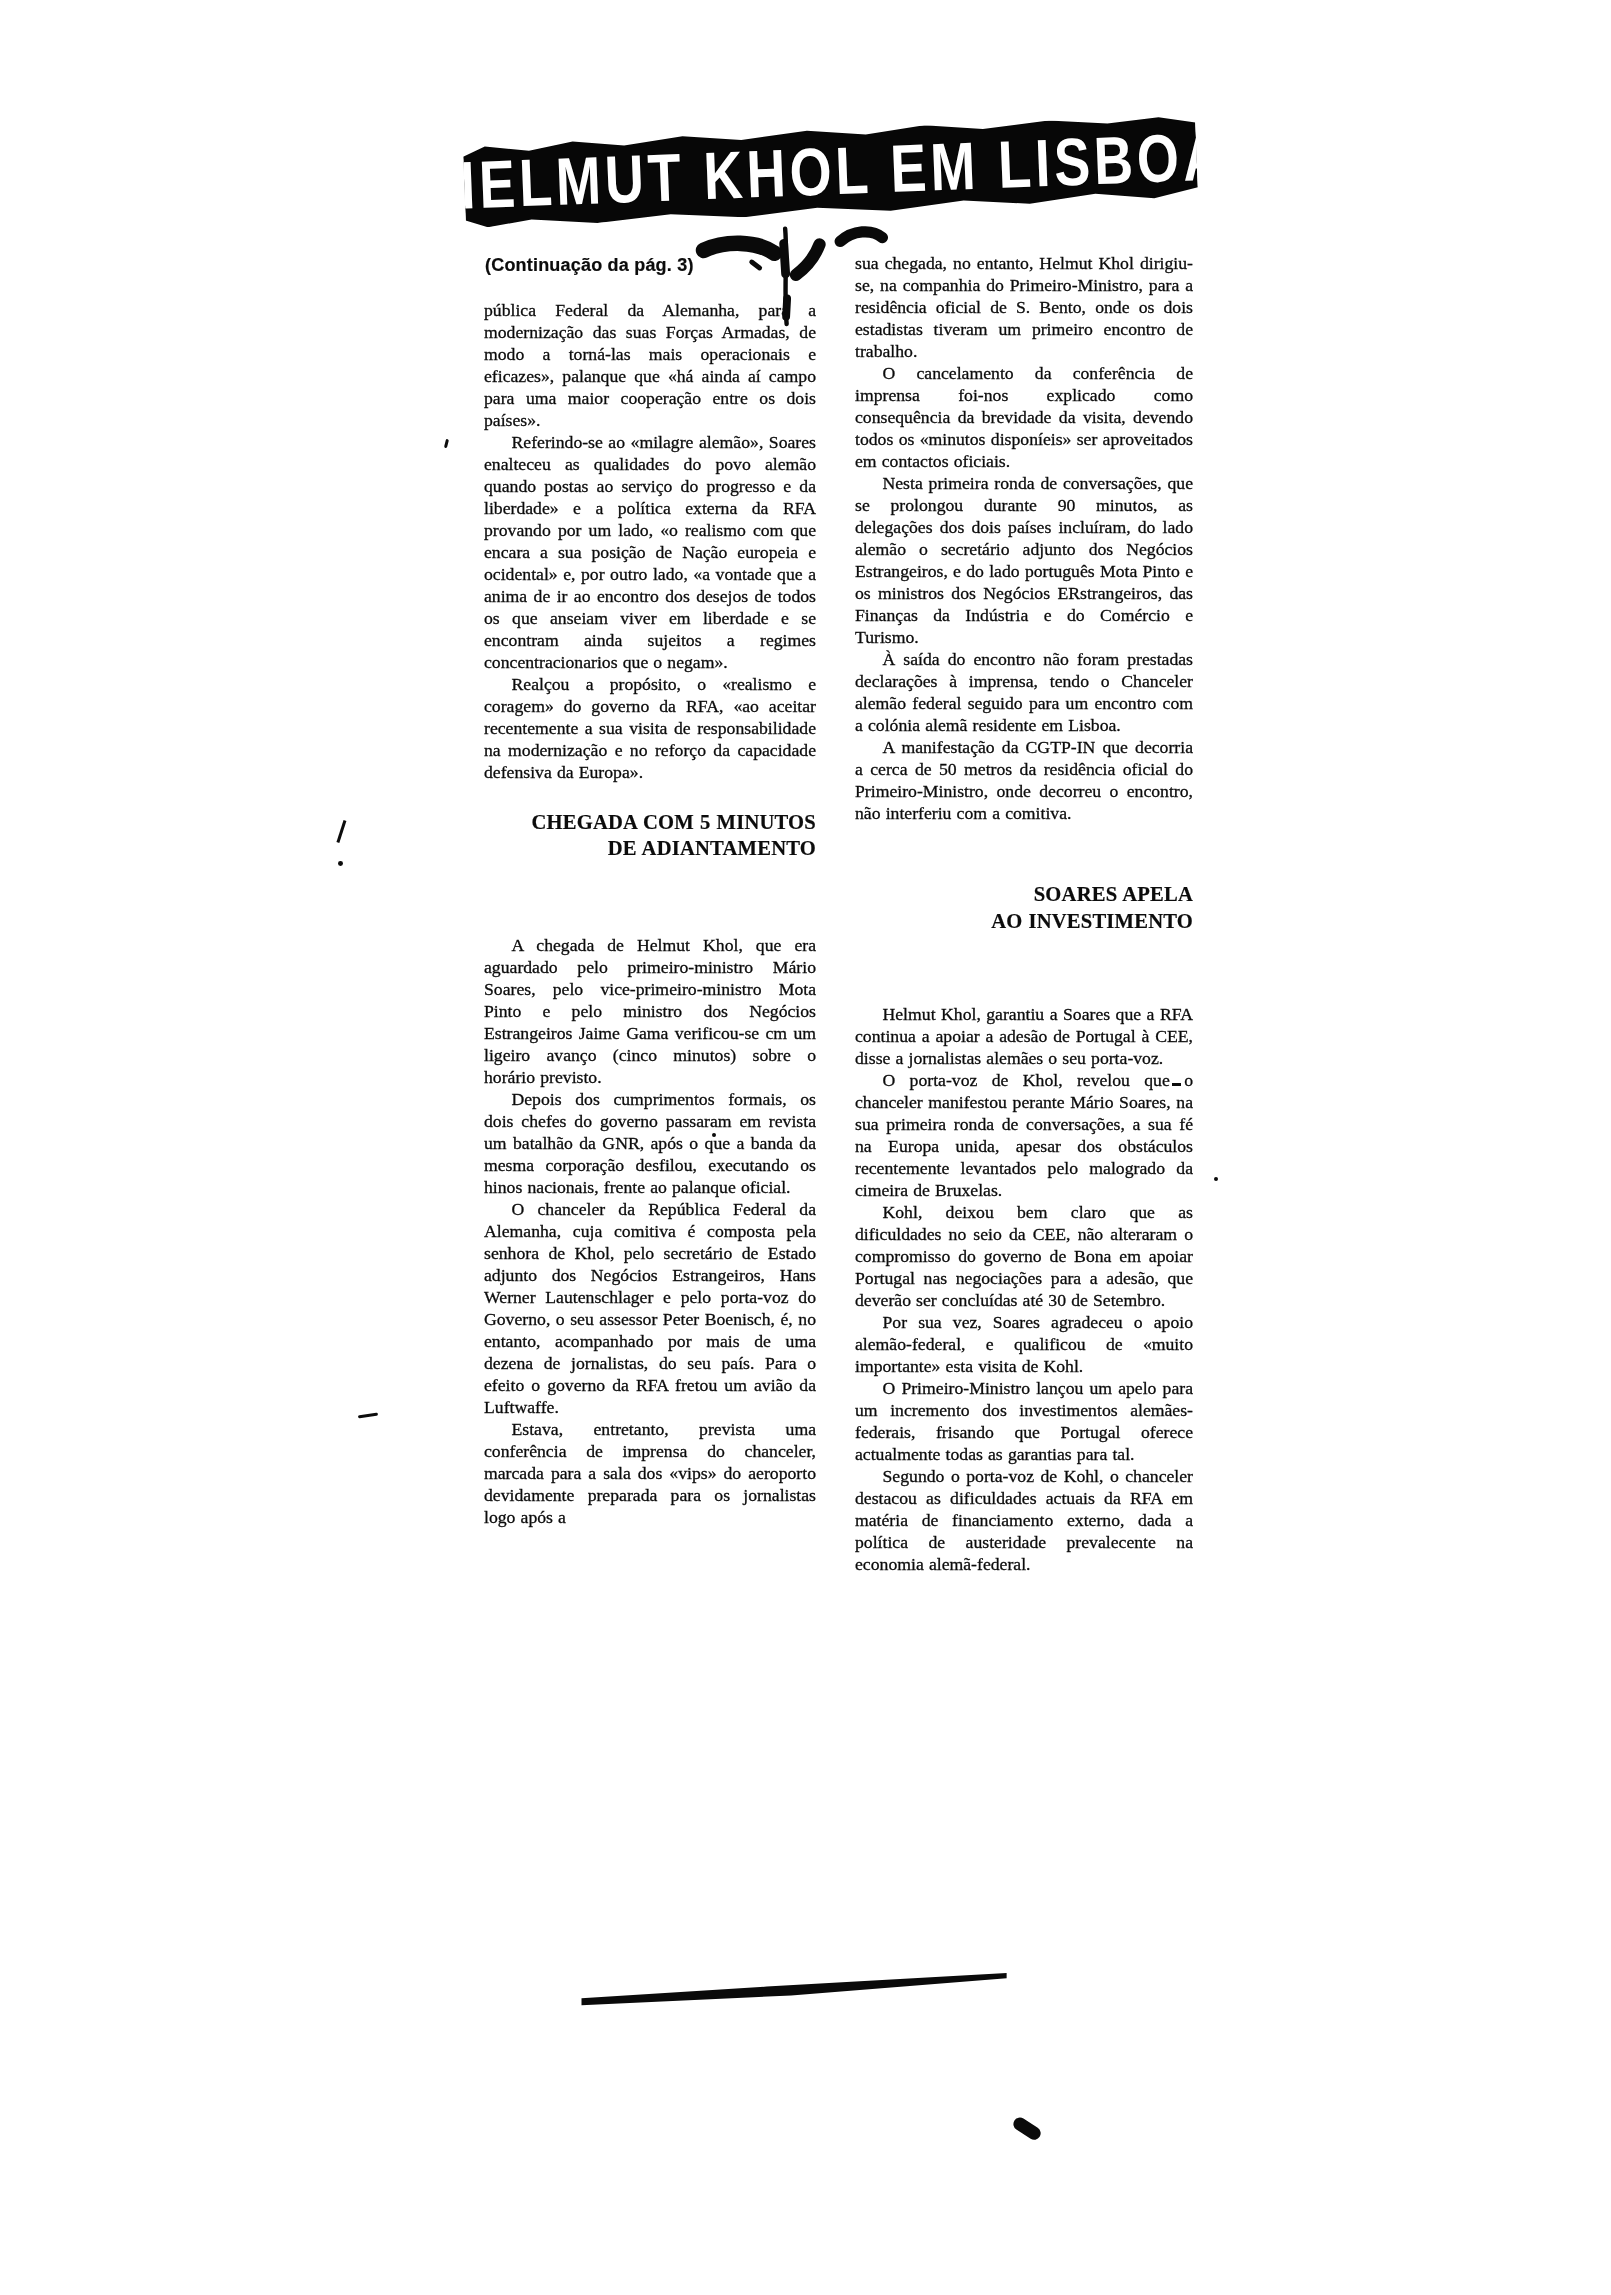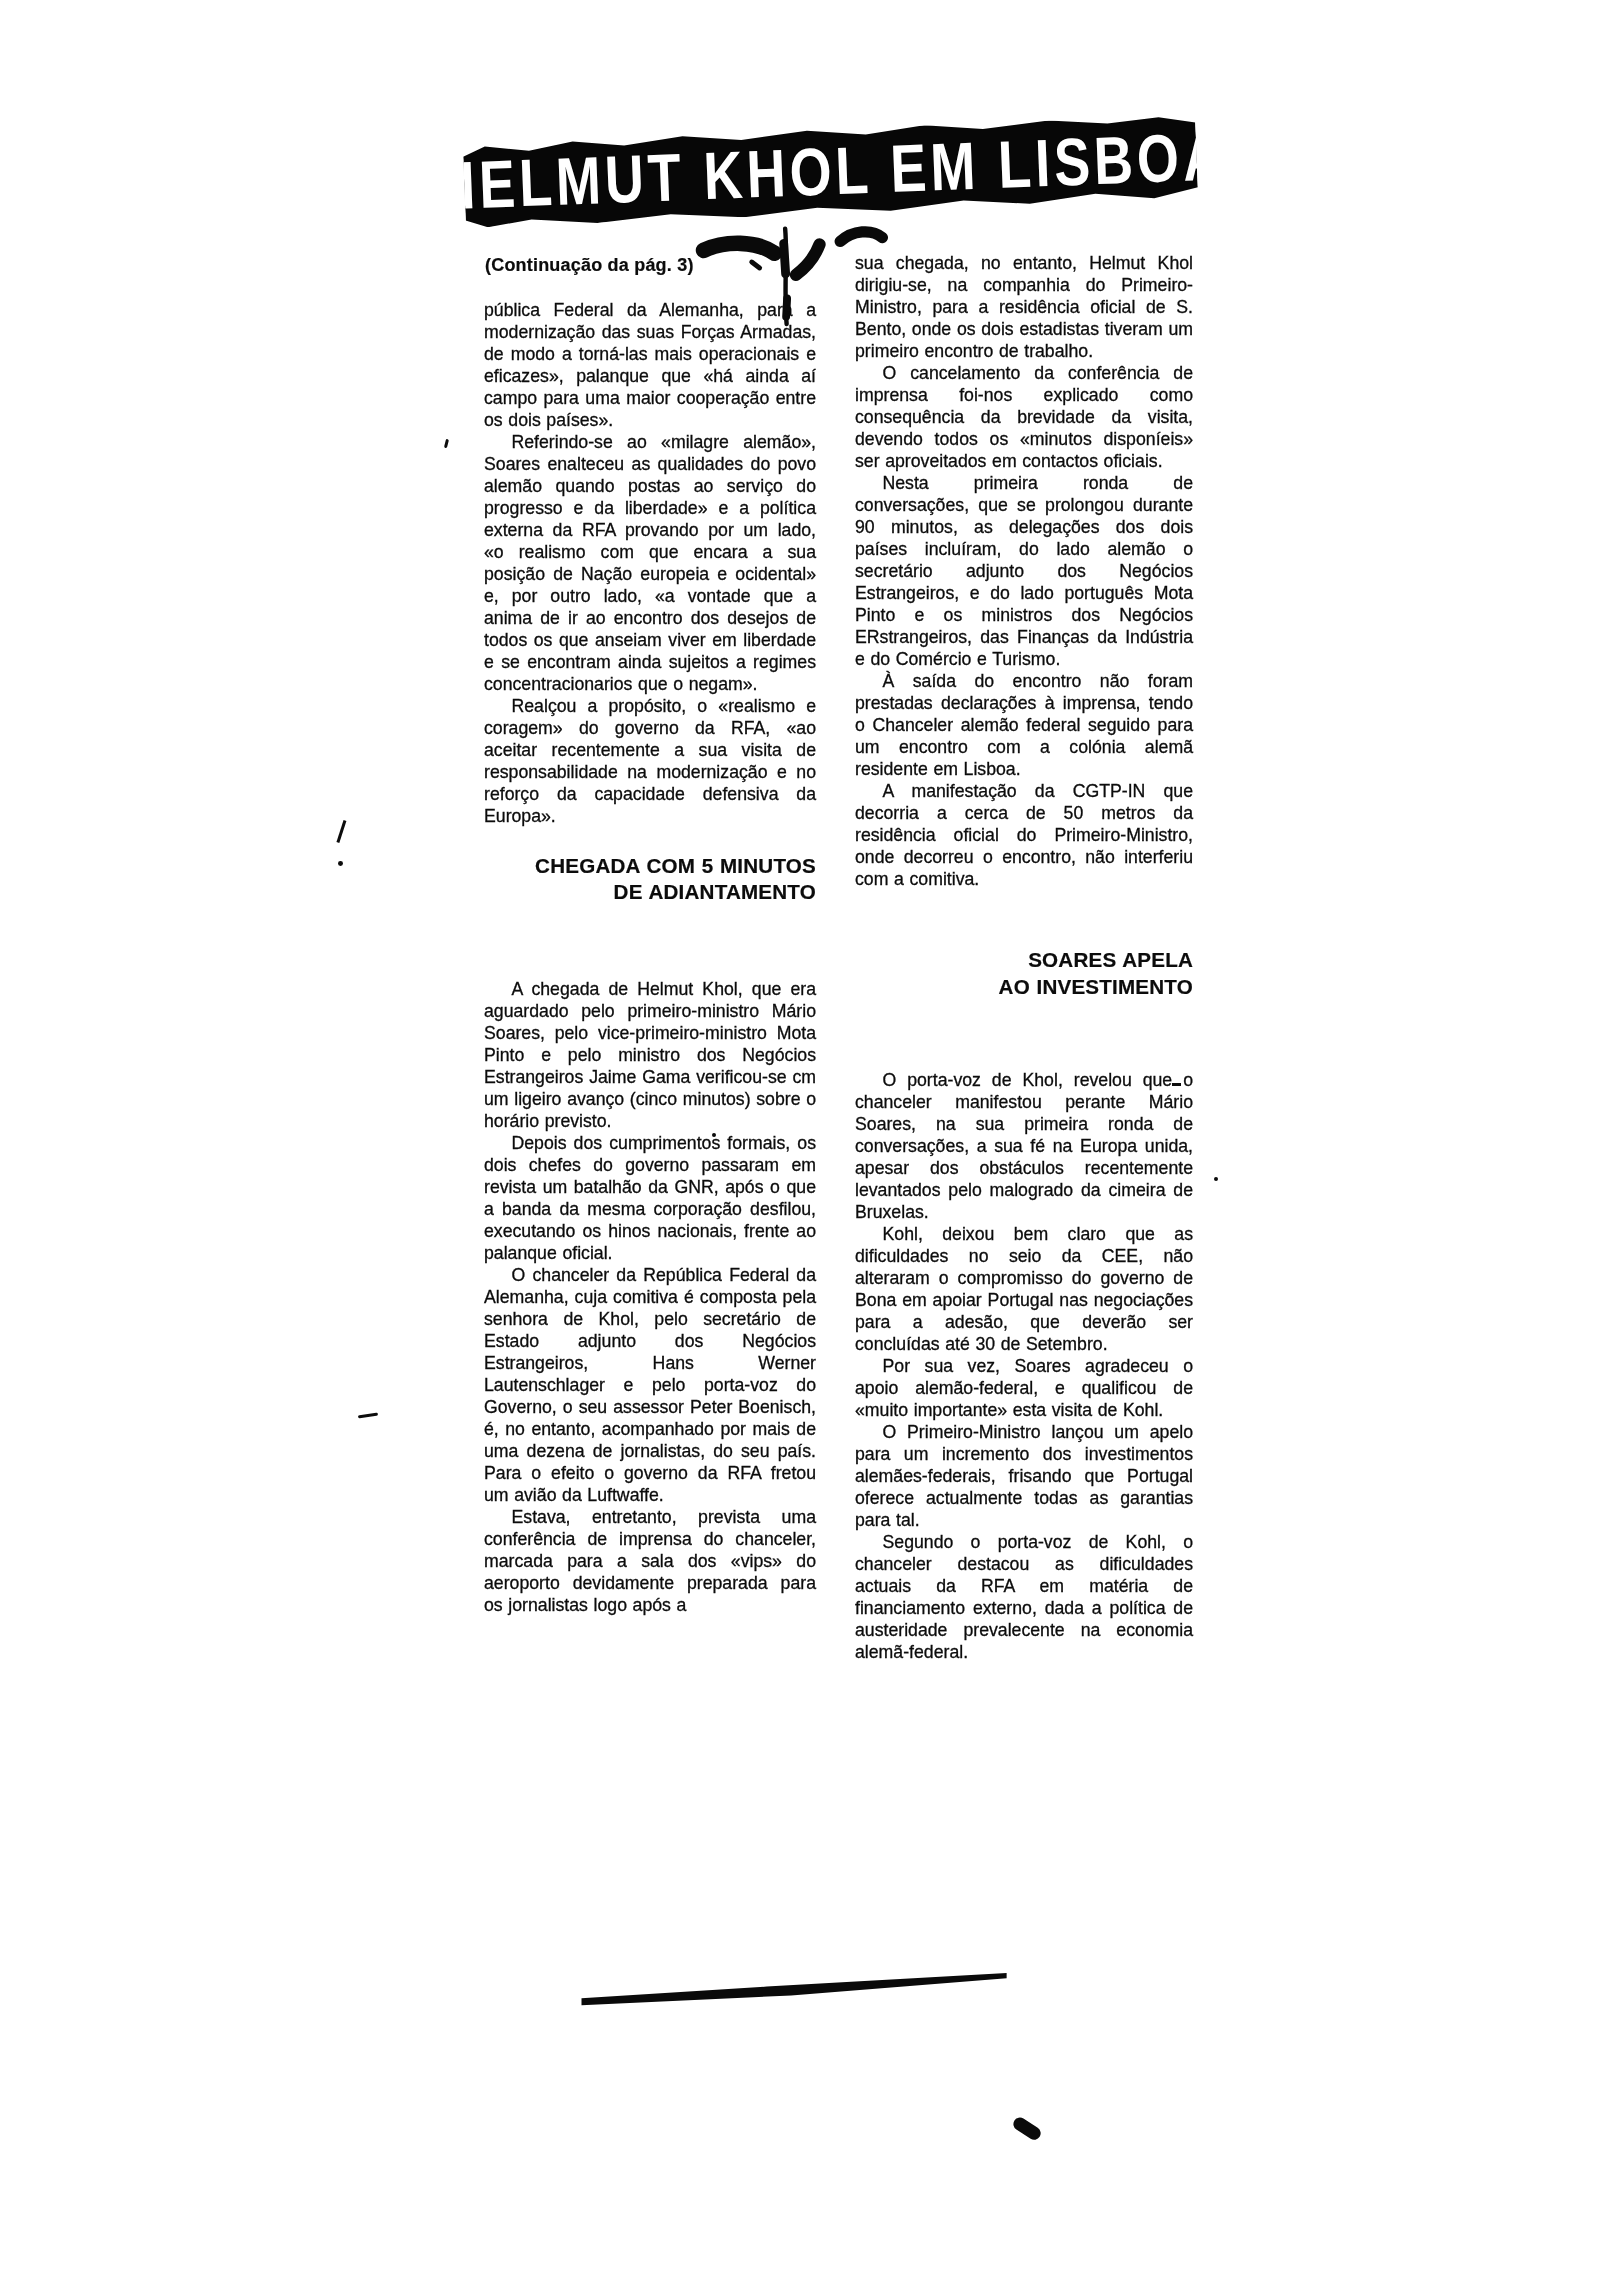--- a/index.html
+++ b/index.html
@@ -33,20 +33,21 @@
     font-size:18px;font-weight:bold;letter-spacing:0.2px;
     -webkit-text-stroke:0.2px #0c0c0c;
   }
 
   
   .col{
     text-align:justify;
     font-size:17.7px;line-height:22px;
     -webkit-text-stroke:0.3px #0c0c0c;
     word-spacing:0.7px;
+    font-family:Liberation Serif, serif;
   }
   .col-left{left:484px;top:299px;width:332px;}
   .col-right{left:855px;top:252px;width:338px;}
   .col p{margin:0;text-indent:27.5px;}
   .col p.no-indent{text-indent:0;}
   .section-heading{
     font-size:20.6px;line-height:26.5px;font-weight:bold;
     letter-spacing:0.2px;text-align:right;text-indent:0;
     -webkit-text-stroke:0.2px #0c0c0c;
   }
@@ -98,20 +99,21 @@
 <section class="abs col col-right">
   <p class="no-indent">sua chegada, no entanto, Helmut Khol dirigiu-se, na companhia do Primeiro-Ministro, para a residência oficial de S. Bento, onde os dois estadistas tiveram um primeiro encontro de trabalho.</p>
   <p>O cancelamento da conferência de imprensa foi-nos explicado como consequência da brevidade da visita, devendo todos os «minutos disponíeis» ser aproveitados em contactos oficiais.</p>
   <p>Nesta primeira ronda de conversações, que se prolongou durante 90 minutos, as delegações dos dois países incluíram, do lado alemão o secretário adjunto dos Negócios Estrangeiros, e do lado português Mota Pinto e os ministros dos Negócios ERstrangeiros, das Finanças da Indústria e do Comércio e Turismo.</p>
   <p>À saída do encontro não foram prestadas declarações à imprensa, tendo o Chanceler alemão federal seguido para um encontro com a colónia alemã residente em Lisboa.</p>
   <p>A manifestação da CGTP-IN que decorria a cerca de 50 metros da residência oficial do Primeiro-Ministro, onde decorreu o encontro, não interferiu com a comitiva.</p>
   <h2 class="section-heading heading-right">
     <span>SOARES APELA</span><br>
     <span>AO INVESTIMENTO</span>
   </h2>
+  <p>Helmut Khol, garantiu a Soares que a RFA continua a apoiar a adesão de Portugal à CEE, disse a jornalistas alemães o seu porta-voz.</p>
   <p>O porta-voz de Khol, revelou que o chanceler manifestou perante Mário Soares, na sua primeira ronda de conversações, a sua fé na Europa unida, apesar dos obstáculos recentemente levantados pelo malogrado da cimeira de Bruxelas.</p>
   <p>Kohl, deixou bem claro que as dificuldades no seio da CEE, não alteraram o compromisso do governo de Bona em apoiar Portugal nas negociações para a adesão, que deverão ser concluídas até 30 de Setembro.</p>
   <p>Por sua vez, Soares agradeceu o apoio alemão-federal, e qualificou de «muito importante» esta visita de Kohl.</p>
   <p>O Primeiro-Ministro lançou um apelo para um incremento dos investimentos alemães-federais, frisando que Portugal oferece actualmente todas as garantias para tal.</p>
   <p>Segundo o porta-voz de Kohl, o chanceler destacou as dificuldades actuais da RFA em matéria de financiamento externo, dada a política de austeridade prevalecente na economia alemã-federal.</p>
 </section>
 
 <svg class="abs" style="left:580px;top:1971px;" width="432" height="39" viewBox="0 0 880 80">
   <polygon points="0,56 380,32 872,4 872,15 430,50 0,70" fill="#0a0a0a"></polygon>
 </svg>

